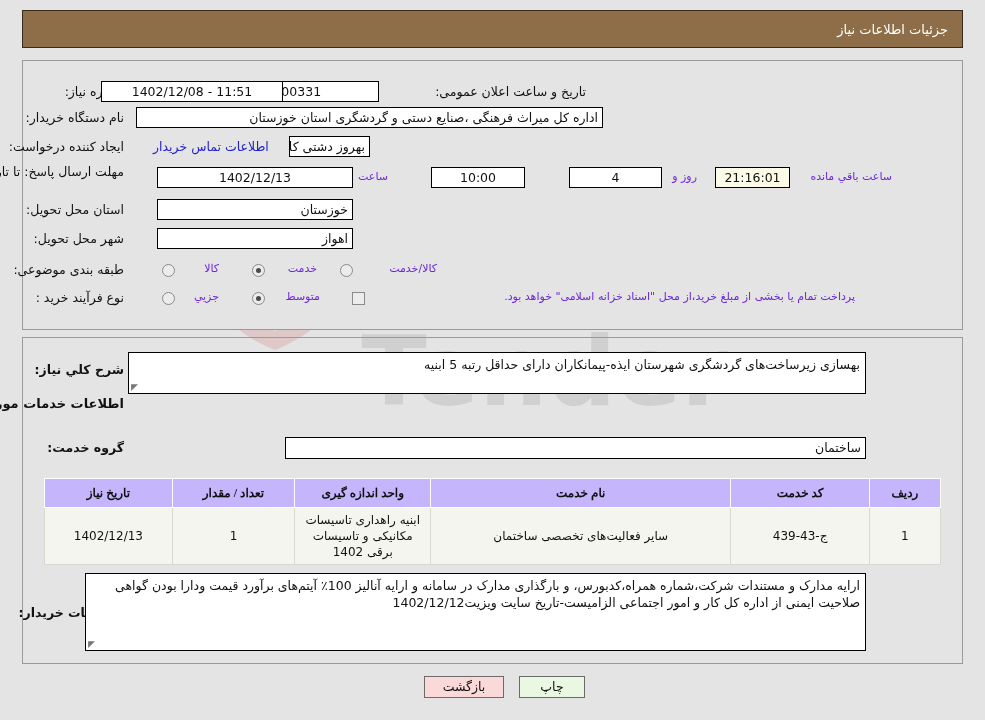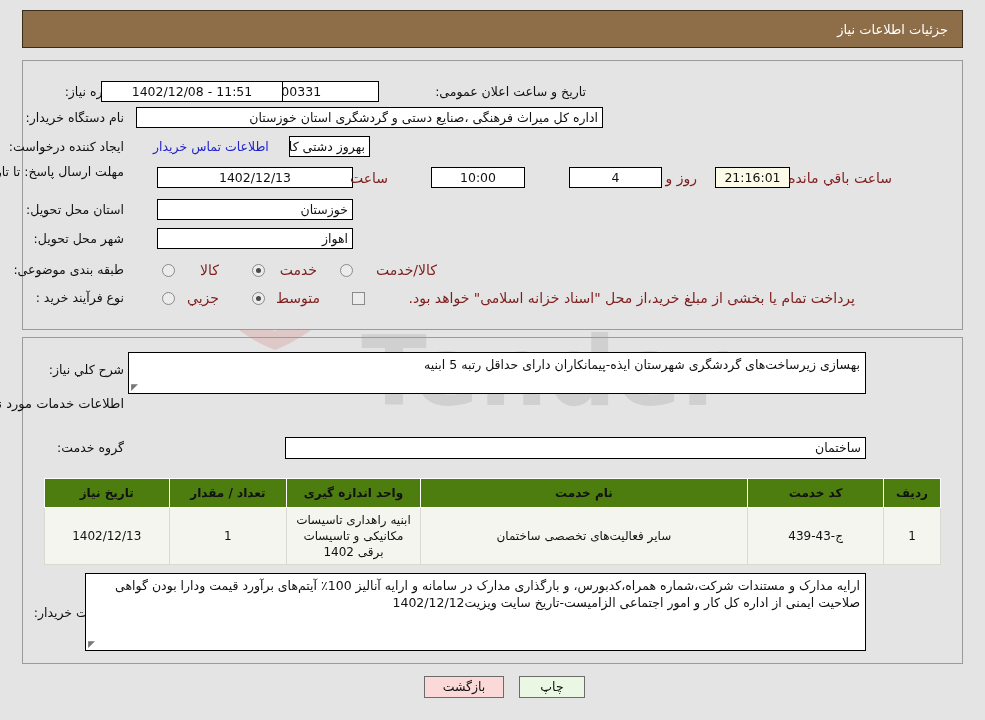--- a/index.html
+++ b/index.html
@@ -60,21 +60,21 @@
 
   
   .lbl {
     position: absolute;
     text-align: left;
     font-size: 12.5px;
     color: #111;
     white-space: nowrap;
     line-height: 16px;
   }
-  .lbl-b { font-weight: normal; }
+  .lbl-b { font-weight: bold; }
 
   .fld {
     position: absolute;
     background: #ffffff;
     border: 1px solid #000000;
     box-sizing: border-box;
     height: 21px;
     line-height: 19px;
     font-size: 12.5px;
     color: #111;
@@ -90,22 +90,22 @@
     position: absolute;
     color: #2222cc;
     font-size: 12.5px;
     white-space: nowrap;
     cursor: pointer;
     z-index: 5;
   }
 
   .plain {
     position: absolute;
-    font-size: 14px;
-    color: #7f1d1d;
+    font-size: 11px;
+    color: #6d28d9;
     white-space: nowrap;
   }
 
   
   .radio {
     position: absolute;
     width: 13px; height: 13px;
     border-radius: 50%;
     border: 1px solid #8a8a8a;
     background: #ececec;
@@ -153,28 +153,29 @@
   table.grid {
     position: absolute;
     left: 44px; top: 478px;
     width: 897px;
     border-collapse: collapse;
     font-size: 12px;
     background: #f5f5f0;
     z-index: 3;
   }
   table.grid th {
-    background: #4d7c0f;
+    background: #c4b5fd;
     border: 1px solid #ffffff;
     color: #111;
     font-weight: bold;
     height: 24px;
-    padding: 2px 12px;
+    padding: 2px 20px;
     text-align: center;
     font-size: 12px;
+    font-family: Liberation Serif, serif;
   }
   table.grid td {
     background: #f5f5f0;
     border: 1px solid #d9d9d2;
     color: #111;
     padding: 4px 4px;
     text-align: center;
     vertical-align: middle;
     font-size: 12px;
     line-height: 16px;

